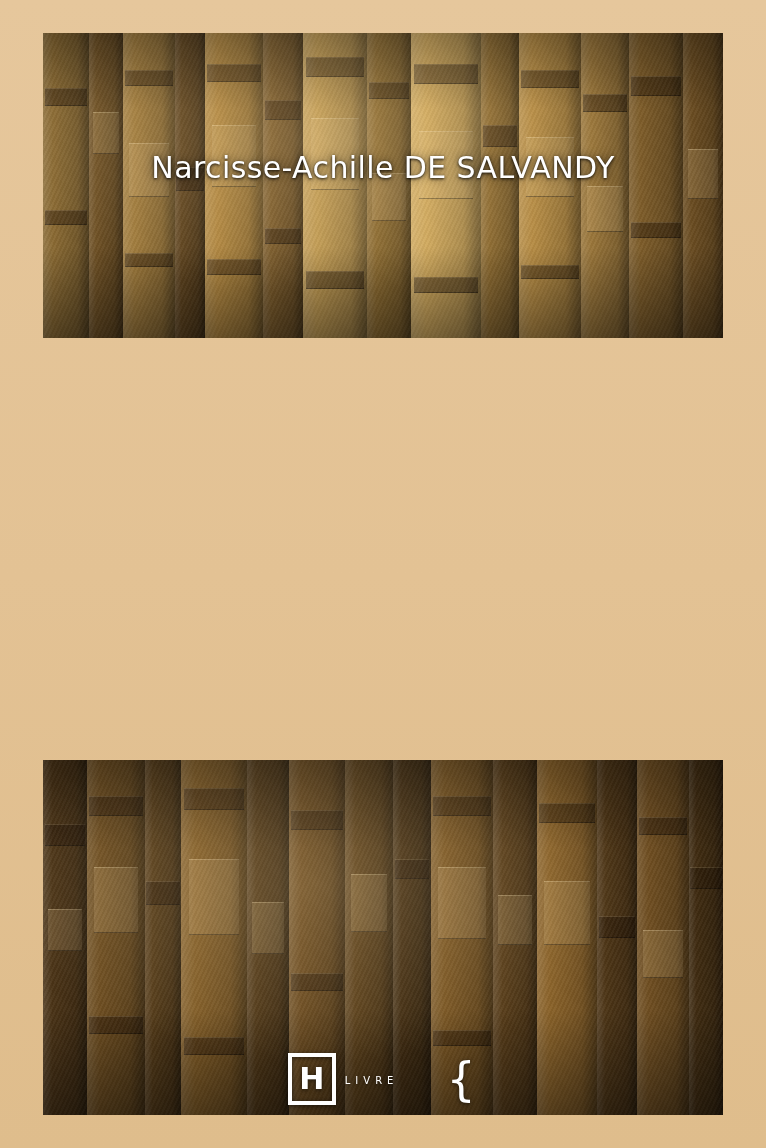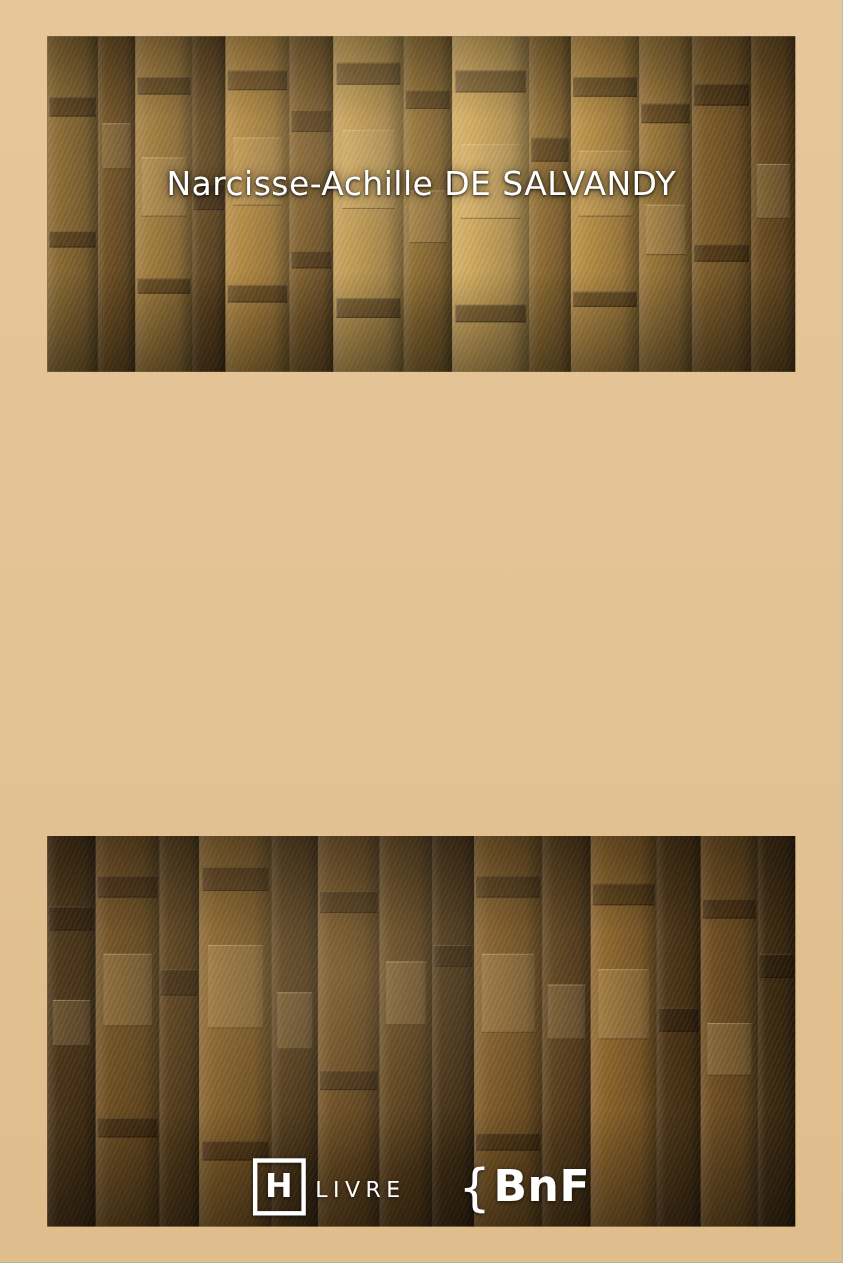--- a/index.html
+++ b/index.html
@@ -178,21 +178,21 @@
     line-height: 1;
   }
   .hachette-words .w1 {
     display: block;
     font-size: 35px;
     font-weight: bold;
     letter-spacing: 0.5px;
   }
   .hachette-words .w2 {
     display: block;
-    font-size: 20px;
+    font-size: 10px;
     letter-spacing: 5px;
     margin-top: 4px;
   }
 
   .bnf {
     display: flex;
     align-items: center;
     color: #ffffff;
     font-family: "DejaVu Sans", sans-serif;
     font-weight: bold;
@@ -340,16 +340,15 @@
 
   <div class="logos">
     <div class="hachette">
       <div class="hachette-mark">H</div>
       <div class="hachette-words">
         <span class="w2">LIVRE</span>
       </div>
     </div>
     <div class="bnf">
       <span class="brace">{</span>
-      <span>BnF</span>
     </div>
   </div>
 </div>
 
 </body></html>

